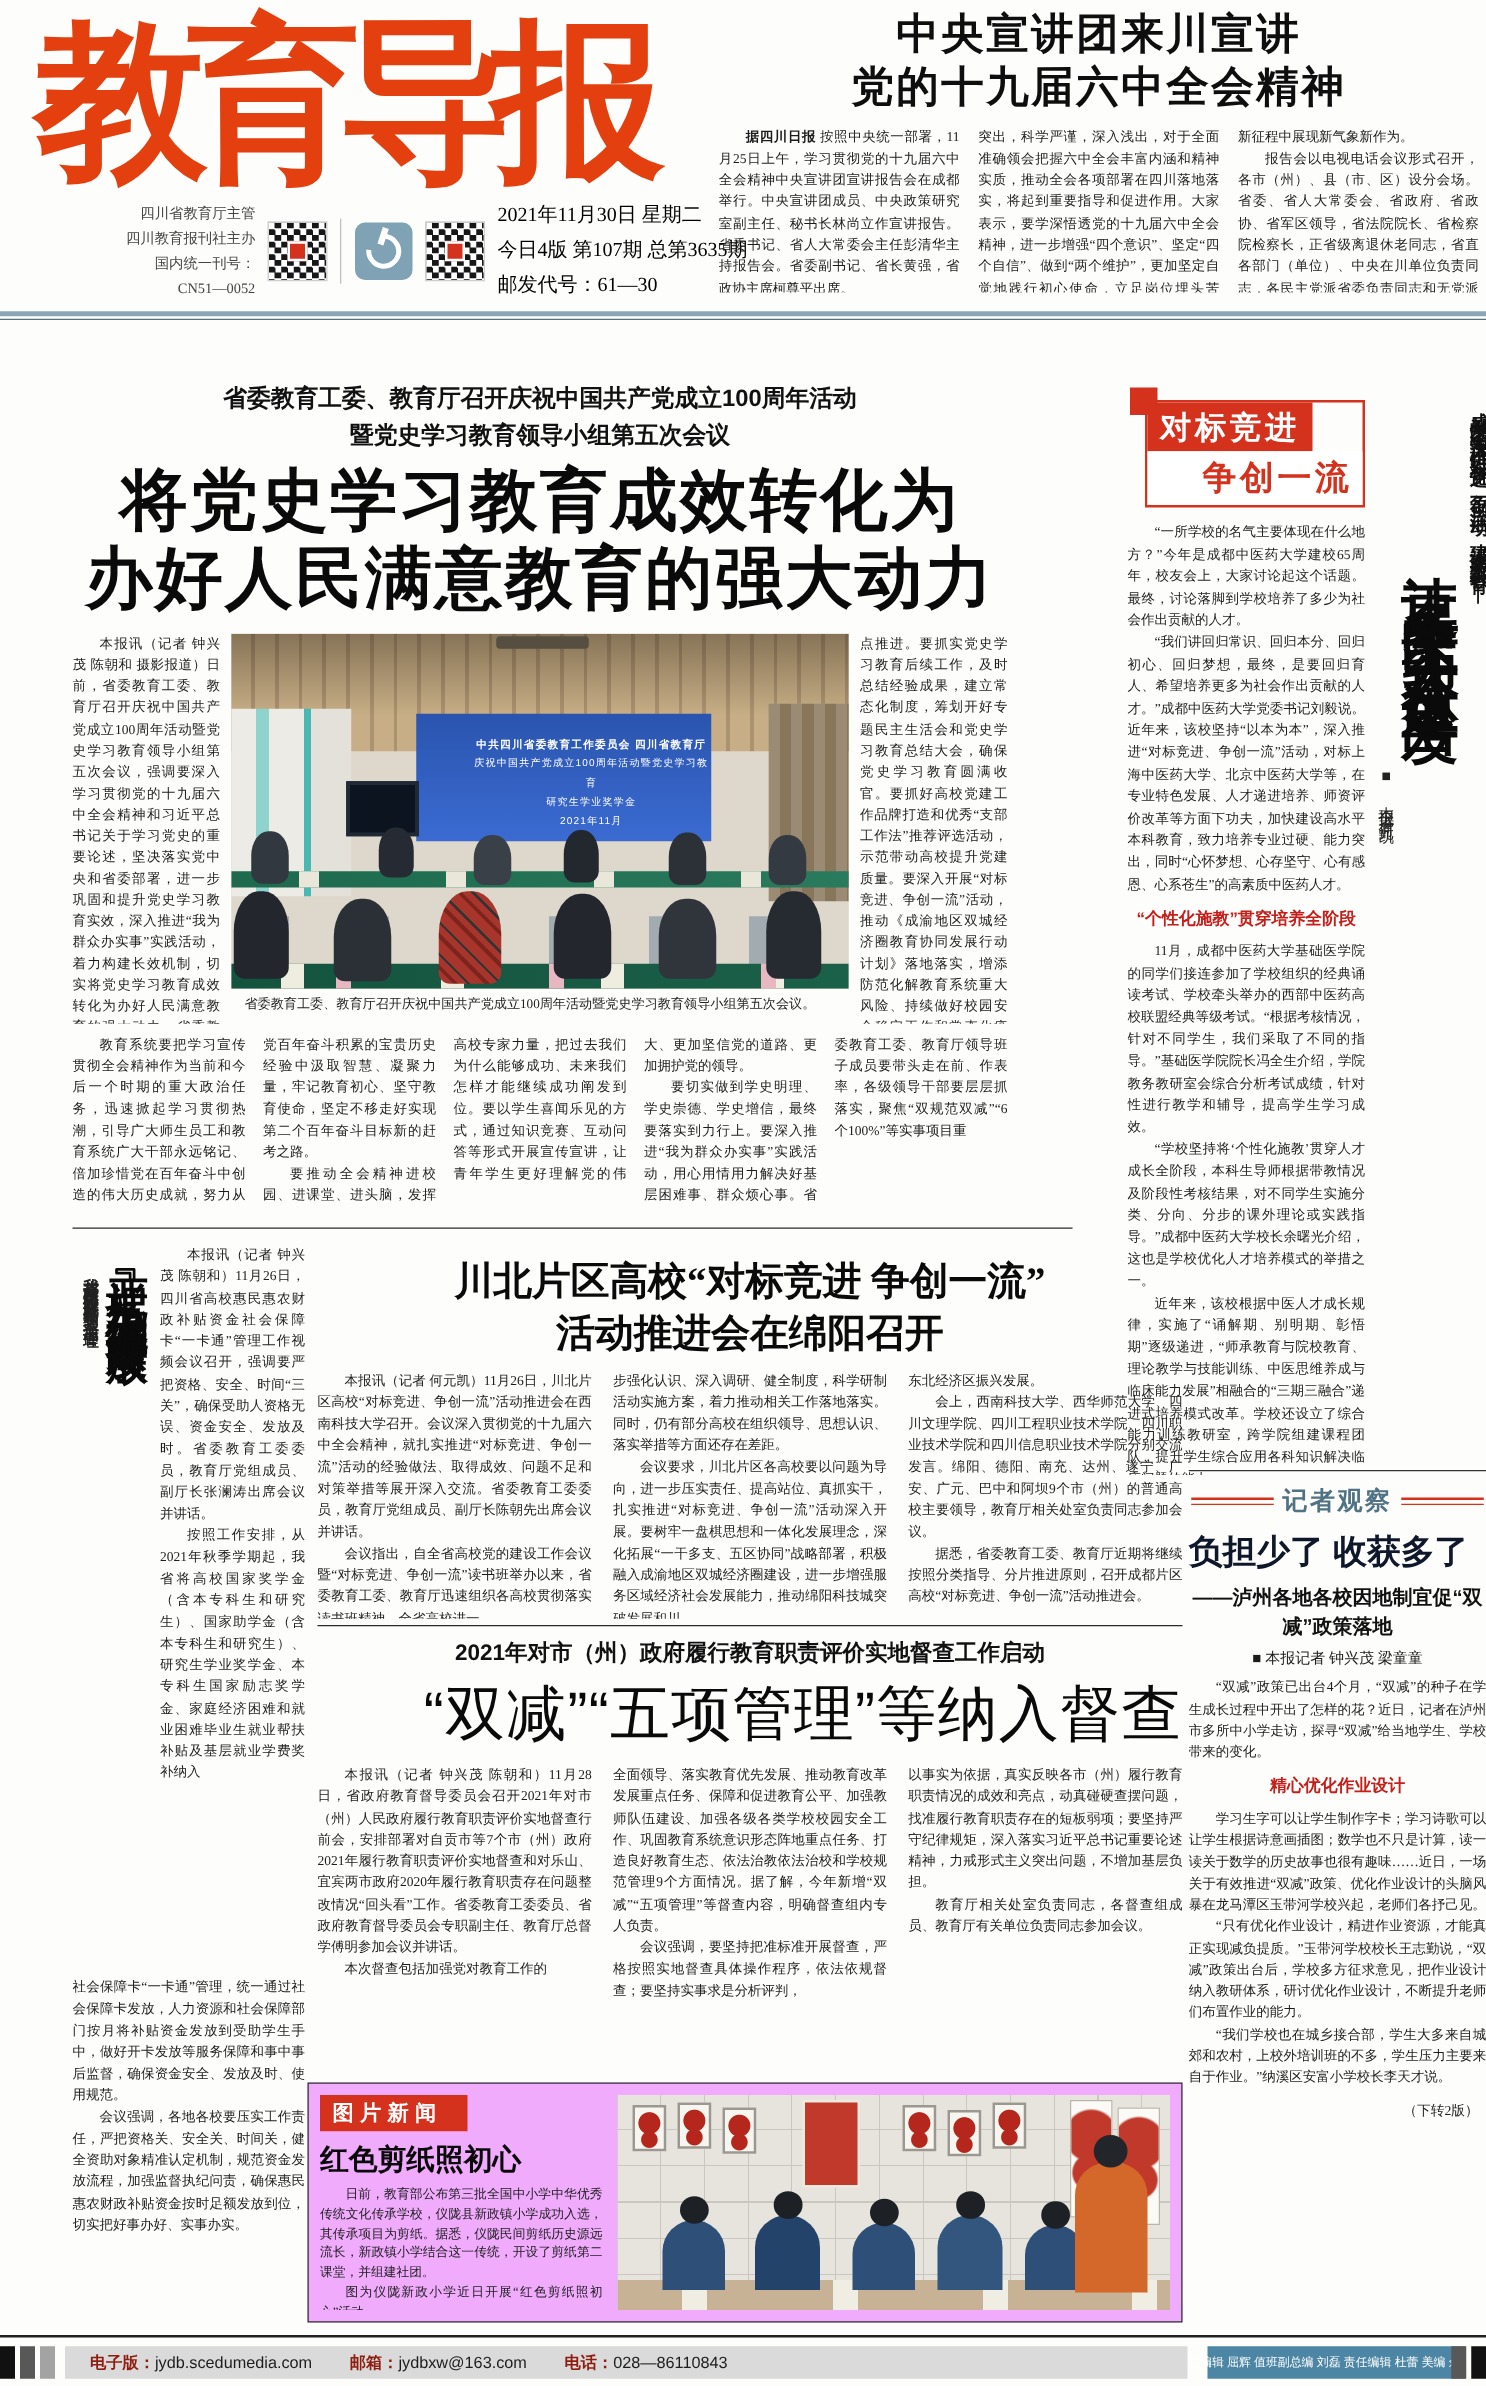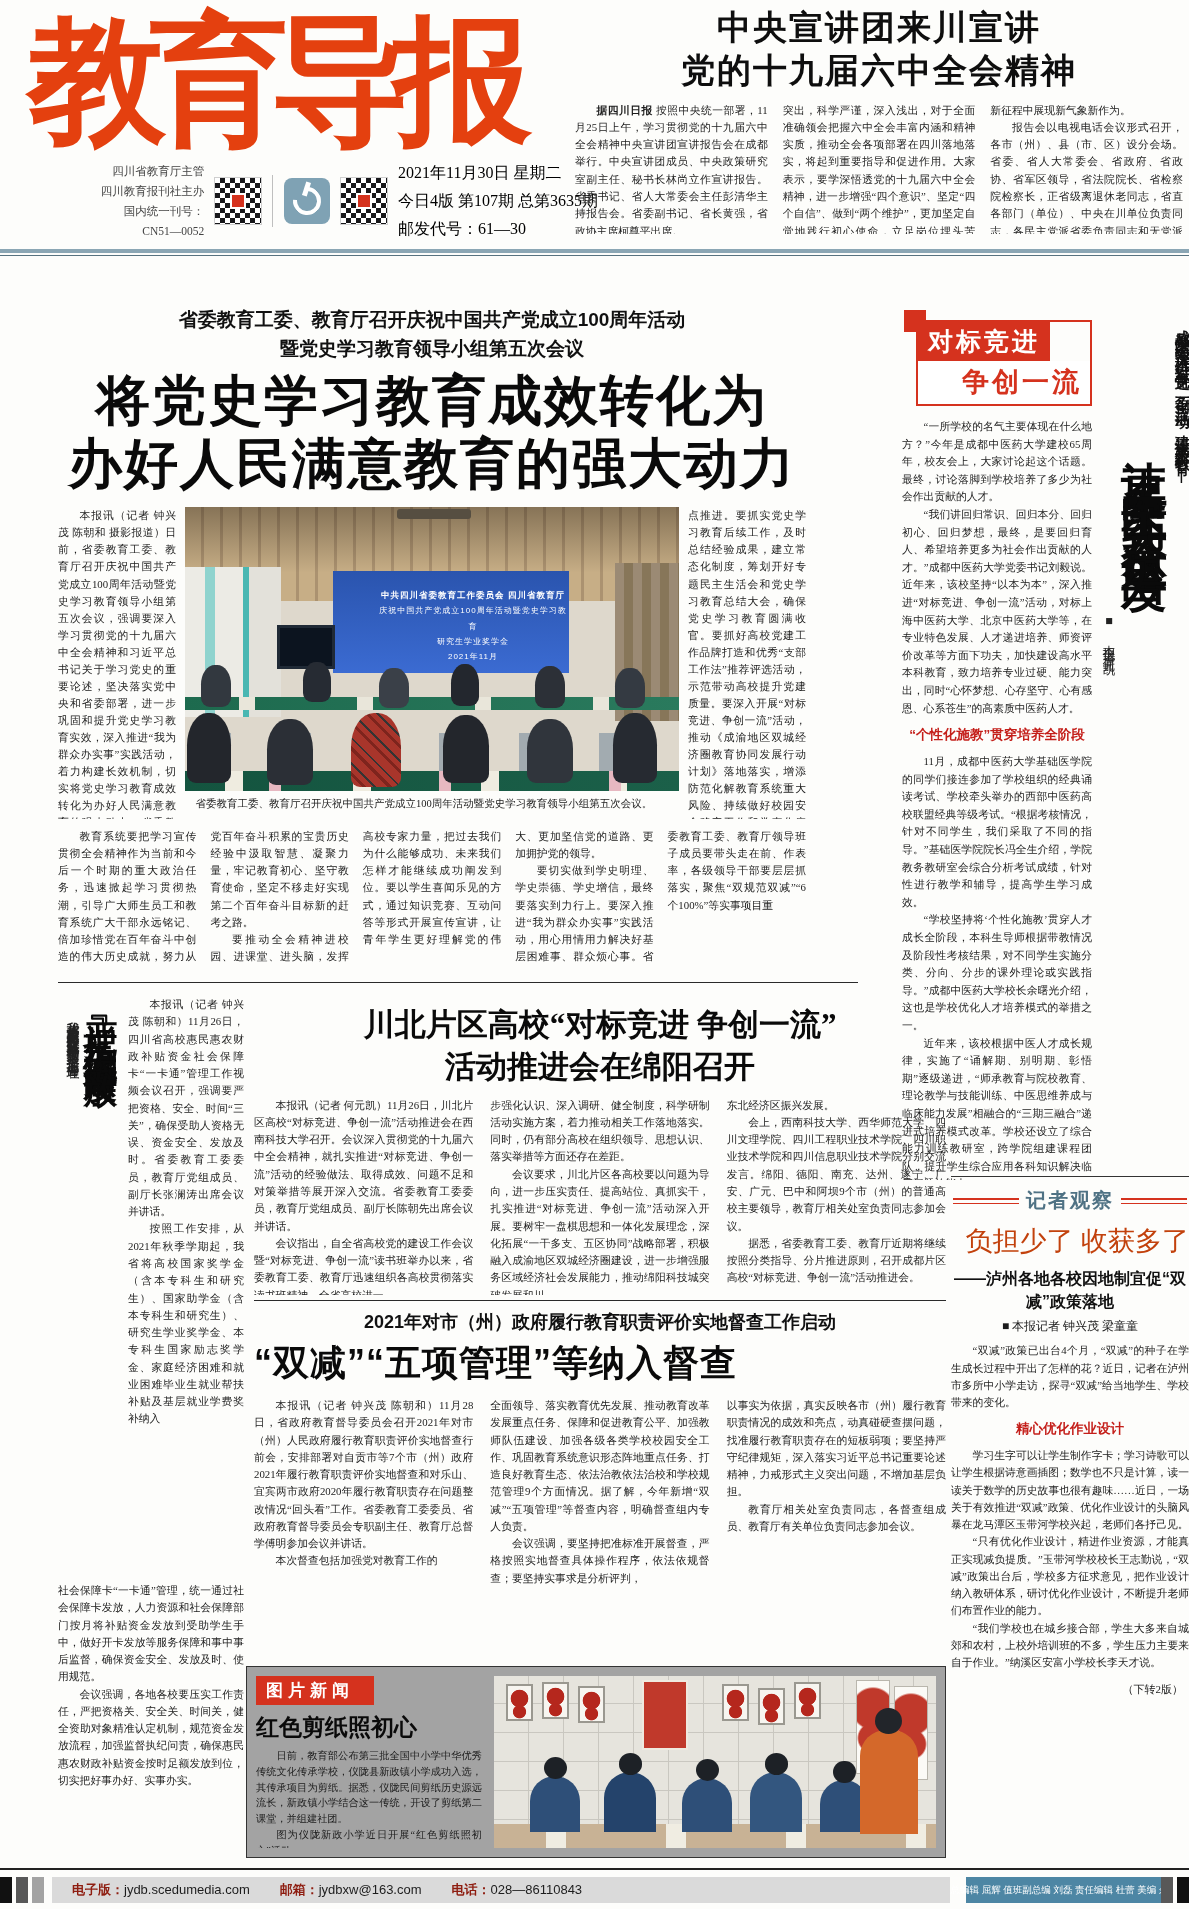--- a/index.html
+++ b/index.html
@@ -114,27 +114,27 @@
   
   .chuanbei-article{position:absolute;left:254px;top:1004px;width:692px;}
   .cb-headline{font-size:31px;font-weight:900;text-align:center;line-height:1.35;color:#0a0a0a;}
   .cb-body{margin-top:9px;display:flex;gap:17px;height:198px;overflow:hidden;
     font-size:10.8px;line-height:1.6;text-align:justify;}
   .cb-body>div{flex:1;}
 
   
   .ducha-article{position:absolute;left:254px;top:1310px;width:692px;}
   .dc-kicker{font-size:18px;text-align:center;font-weight:600;color:#111;}
-  .dc-headline{font-size:36px;font-weight:700;text-align:left;letter-spacing:1px;margin:5px 0 9px;color:#0a0a0a;}
+  .dc-headline{font-size:48px;font-weight:400;text-align:right;letter-spacing:1px;margin:5px 0 9px;color:#0a0a0a;}
   .dc-body{display:flex;gap:17px;height:250px;overflow:hidden;font-size:10.8px;line-height:1.6;text-align:justify;}
   .dc-body>div{flex:1;}
 
   
   .picture-news{position:absolute;left:246px;top:1666px;width:700px;height:192px;
-    border:1px solid #333;background:#a3a3a3;padding:9px;display:flex;gap:12px;}
+    border:1px solid #333;background:#f0abfc;padding:9px;display:flex;gap:12px;}
   .pn-left{width:226px;overflow:hidden;}
   .pn-badge{background:#d5321e;color:#fff;font-size:17px;font-weight:700;letter-spacing:5px;
     width:118px;padding:3px 0 3px 10px;margin-bottom:7px;}
   .pn-headline{font-size:23px;font-weight:900;margin-bottom:5px;color:#0a0a0a;}
   .pn-body,.pn-caption{font-size:10.2px;line-height:1.55;text-align:justify;}
   .pn-photo{flex:1;position:relative;overflow:hidden;
     background:repeating-linear-gradient(0deg,transparent 0 28px,#c9c7c0 28px 29px),
                repeating-linear-gradient(90deg,transparent 0 34px,#c9c7c0 34px 35px),#e6e4dd;}
   .pc-art i{position:absolute;width:27px;height:37px;border:2px solid #9a9890;
     background:radial-gradient(circle at 50% 38%,#b5271d 36%,transparent 39%),
@@ -169,21 +169,21 @@
   .fd-badge{display:flex;align-items:center;justify-content:center;gap:3px;}
   .fb-focus{color:#4f7284;font-size:21px;font-weight:900;letter-spacing:1px;}
   .fb-sj-wrap{position:relative;padding:3px 5px;}
   .fb-sj-wrap::before{content:'';position:absolute;left:0;top:0;width:10px;height:10px;border-left:3px solid #333;border-top:3px solid #333;}
   .fb-sj-wrap::after{content:'';position:absolute;right:0;bottom:0;width:10px;height:10px;border-right:3px solid #333;border-bottom:3px solid #333;}
   .fb-sj{display:block;background:#d5321e;color:#fff;font-size:24px;font-weight:900;padding:2px 7px;letter-spacing:2px;}
   .fb-luodi{background:#4f7284;color:#fff;font-size:18px;font-weight:700;padding:5px 6px;letter-spacing:1px;}
   .fd-observer{display:flex;align-items:center;gap:7px;margin:7px 2px 9px;}
   .fd-observer .bar{flex:1;height:6px;border-top:2px solid #d5321e;border-bottom:1px solid #d5321e;}
   .fd-observer .txt{color:#4f7284;font-size:20px;font-weight:900;letter-spacing:2px;}
-  .fd-headline{font-size:27px;font-weight:400;text-align:right;color:#c2410c;letter-spacing:0px;}
+  .fd-headline{font-size:27px;font-weight:700;text-align:left;color:#0f172a;letter-spacing:0px;}
   .fd-dek{font-size:16px;font-weight:800;text-align:center;line-height:1.45;margin:8px 0 5px;color:#111;}
   .fd-byline{text-align:center;font-size:12px;margin-bottom:7px;}
   .fd-body{font-size:10.8px;line-height:1.6;text-align:justify;height:438px;overflow:hidden;}
 
   
   .footer-rule{position:absolute;left:0;top:1868px;width:1189px;height:2px;background:#222;}
   .footer{position:absolute;left:0;top:1877px;width:1189px;height:28px;}
   .fo-mark{position:absolute;top:0;height:26px;}
   .m1{left:0;width:12px;background:#111;}
   .m2{left:16px;width:12px;background:#585858;}

